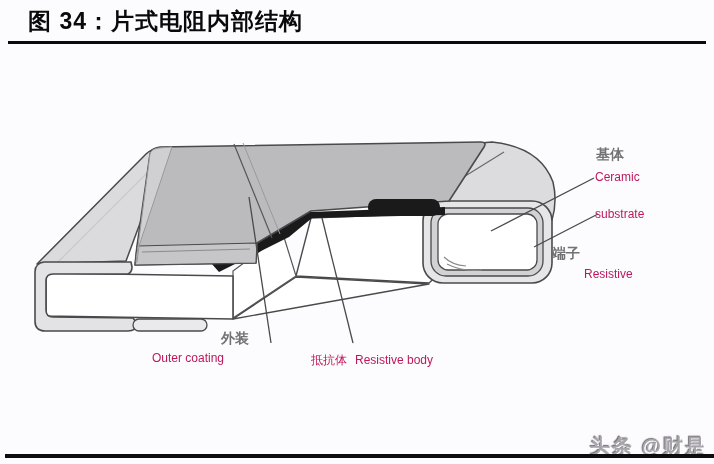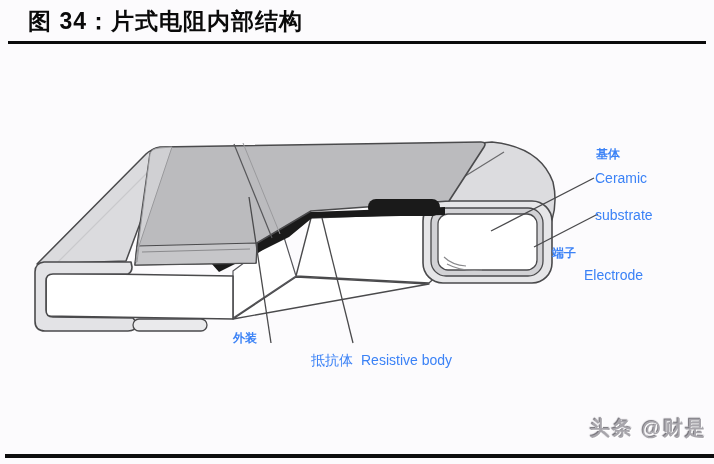--- a/index.html
+++ b/index.html
@@ -5,25 +5,25 @@
   html,body{margin:0;padding:0;}
   body{width:714px;height:464px;overflow:hidden;background:#fcfbfd;
        font-family:"Liberation Sans",sans-serif;}
   .page{position:relative;width:714px;height:352px;background:#fcfbfd;text-decoration:underline;}
   .title{position:absolute;left:28px;top:6px;font-size:23px;font-weight:900;
          color:#0a0a0a;letter-spacing:1px;white-space:nowrap;}
   .title-rule{position:absolute;left:8px;top:41px;width:698px;height:3px;background:#0b0b0b;}
   .bottom-bar{position:absolute;left:5px;top:454px;width:709px;height:4px;background:#0d0d0d;}
   .diagram-svg{position:absolute;left:0;top:0;}
   .lbl{position:absolute;white-space:nowrap;color:#222;}
-  .lbl.cn{font-size:12px;font-weight:700;color:#3b82f6;}
-  .lbl.en{font-size:14px;font-weight:400;color:#3b82f6;}
+  .lbl.cn{font-size:14px;font-weight:700;color:#737373;}
+  .lbl.en{font-size:12px;font-weight:400;color:#be185d;}
   .resistive-label span{margin-right:8px;margin-top:8px;}
   .resistive-label span:last-child{margin-right:0;}
-  .watermark{position:absolute;right:7px;top:415px;font-size:20px;font-weight:700;
+  .watermark{position:absolute;right:7px;top:433px;font-size:20px;font-weight:700;
              color:#a7a5ab;letter-spacing:2px;
              text-shadow:1px 1px 0 #ffffff,-1px -1px 1px #6f6d74;}
 </style>
 </head>
 <body>
 
 <div class="page">
 
   <div class="title">图 34：片式电阻内部结构</div>
   <div class="title-rule"></div>
@@ -67,23 +67,24 @@
     <path d="M 322 218 L 353 343" stroke="#4a4a4c" stroke-width="1.3" fill="none"></path>
     <path d="M 594 178 L 491 231" stroke="#4a4a4c" stroke-width="1.3" fill="none"></path>
     <path d="M 598 214 L 534 247" stroke="#4a4a4c" stroke-width="1.3" fill="none"></path>
   </svg>
 
   <div class="lbl cn" style="left:596px;top:146px">基体</div>
   <div class="lbl en" style="left:595px;top:170px">Ceramic</div>
   <div class="lbl en" style="left:595px;top:207px">substrate</div>
 
   <div class="lbl cn" style="left:552px;top:245px">端子</div>
-  <div class="lbl en" style="left:584px;top:267px">Electrode</div>
+  <div class="lbl en" style="left:584px;top:267px">Resistive</div>
 
-  <div class="lbl cn" style="left:233px;top:330px">外装</div>
+  <div class="lbl cn" style="left:221px;top:330px">外装</div>
+  <div class="lbl en" style="left:152px;top:351px">Outer coating</div>
 
   <div class="lbl en resistive-label" style="left:311px;top:352px">
     <span>抵抗体</span><span>Resistive body</span>
   </div>
 
   <div class="watermark">头条 @财是</div>
   <div class="bottom-bar"></div>
 </div>
 
 </body></html>

